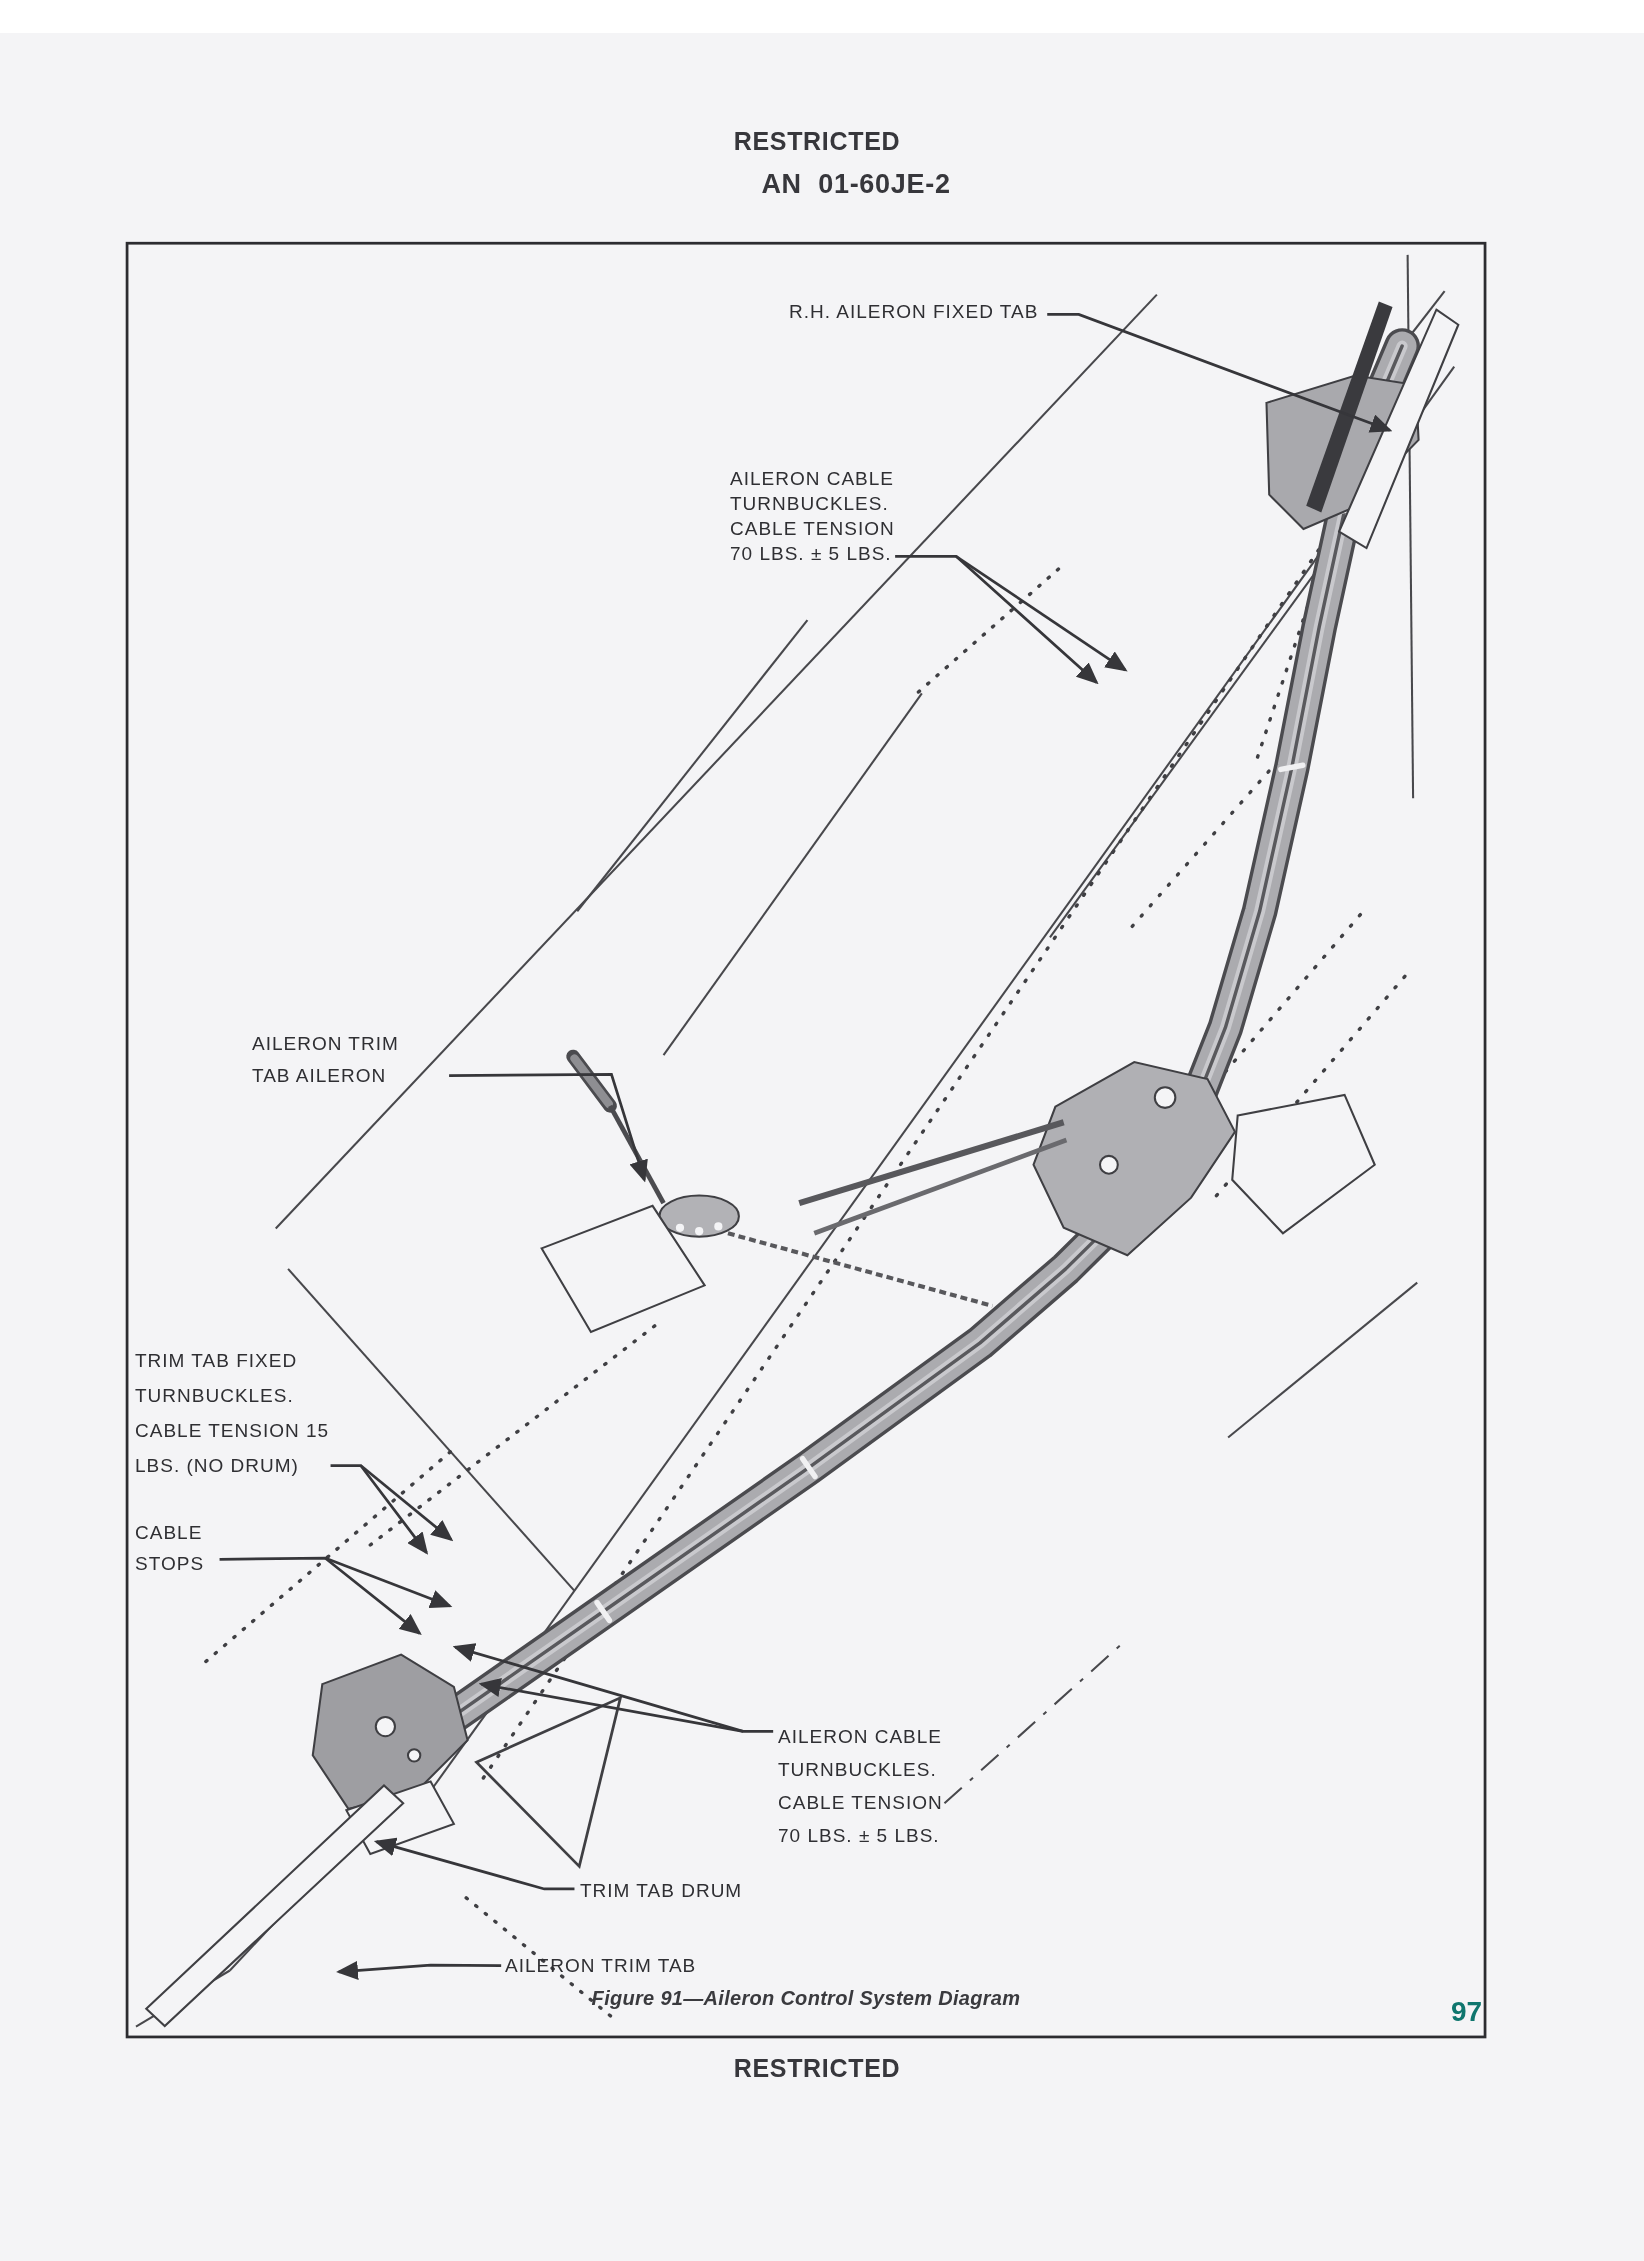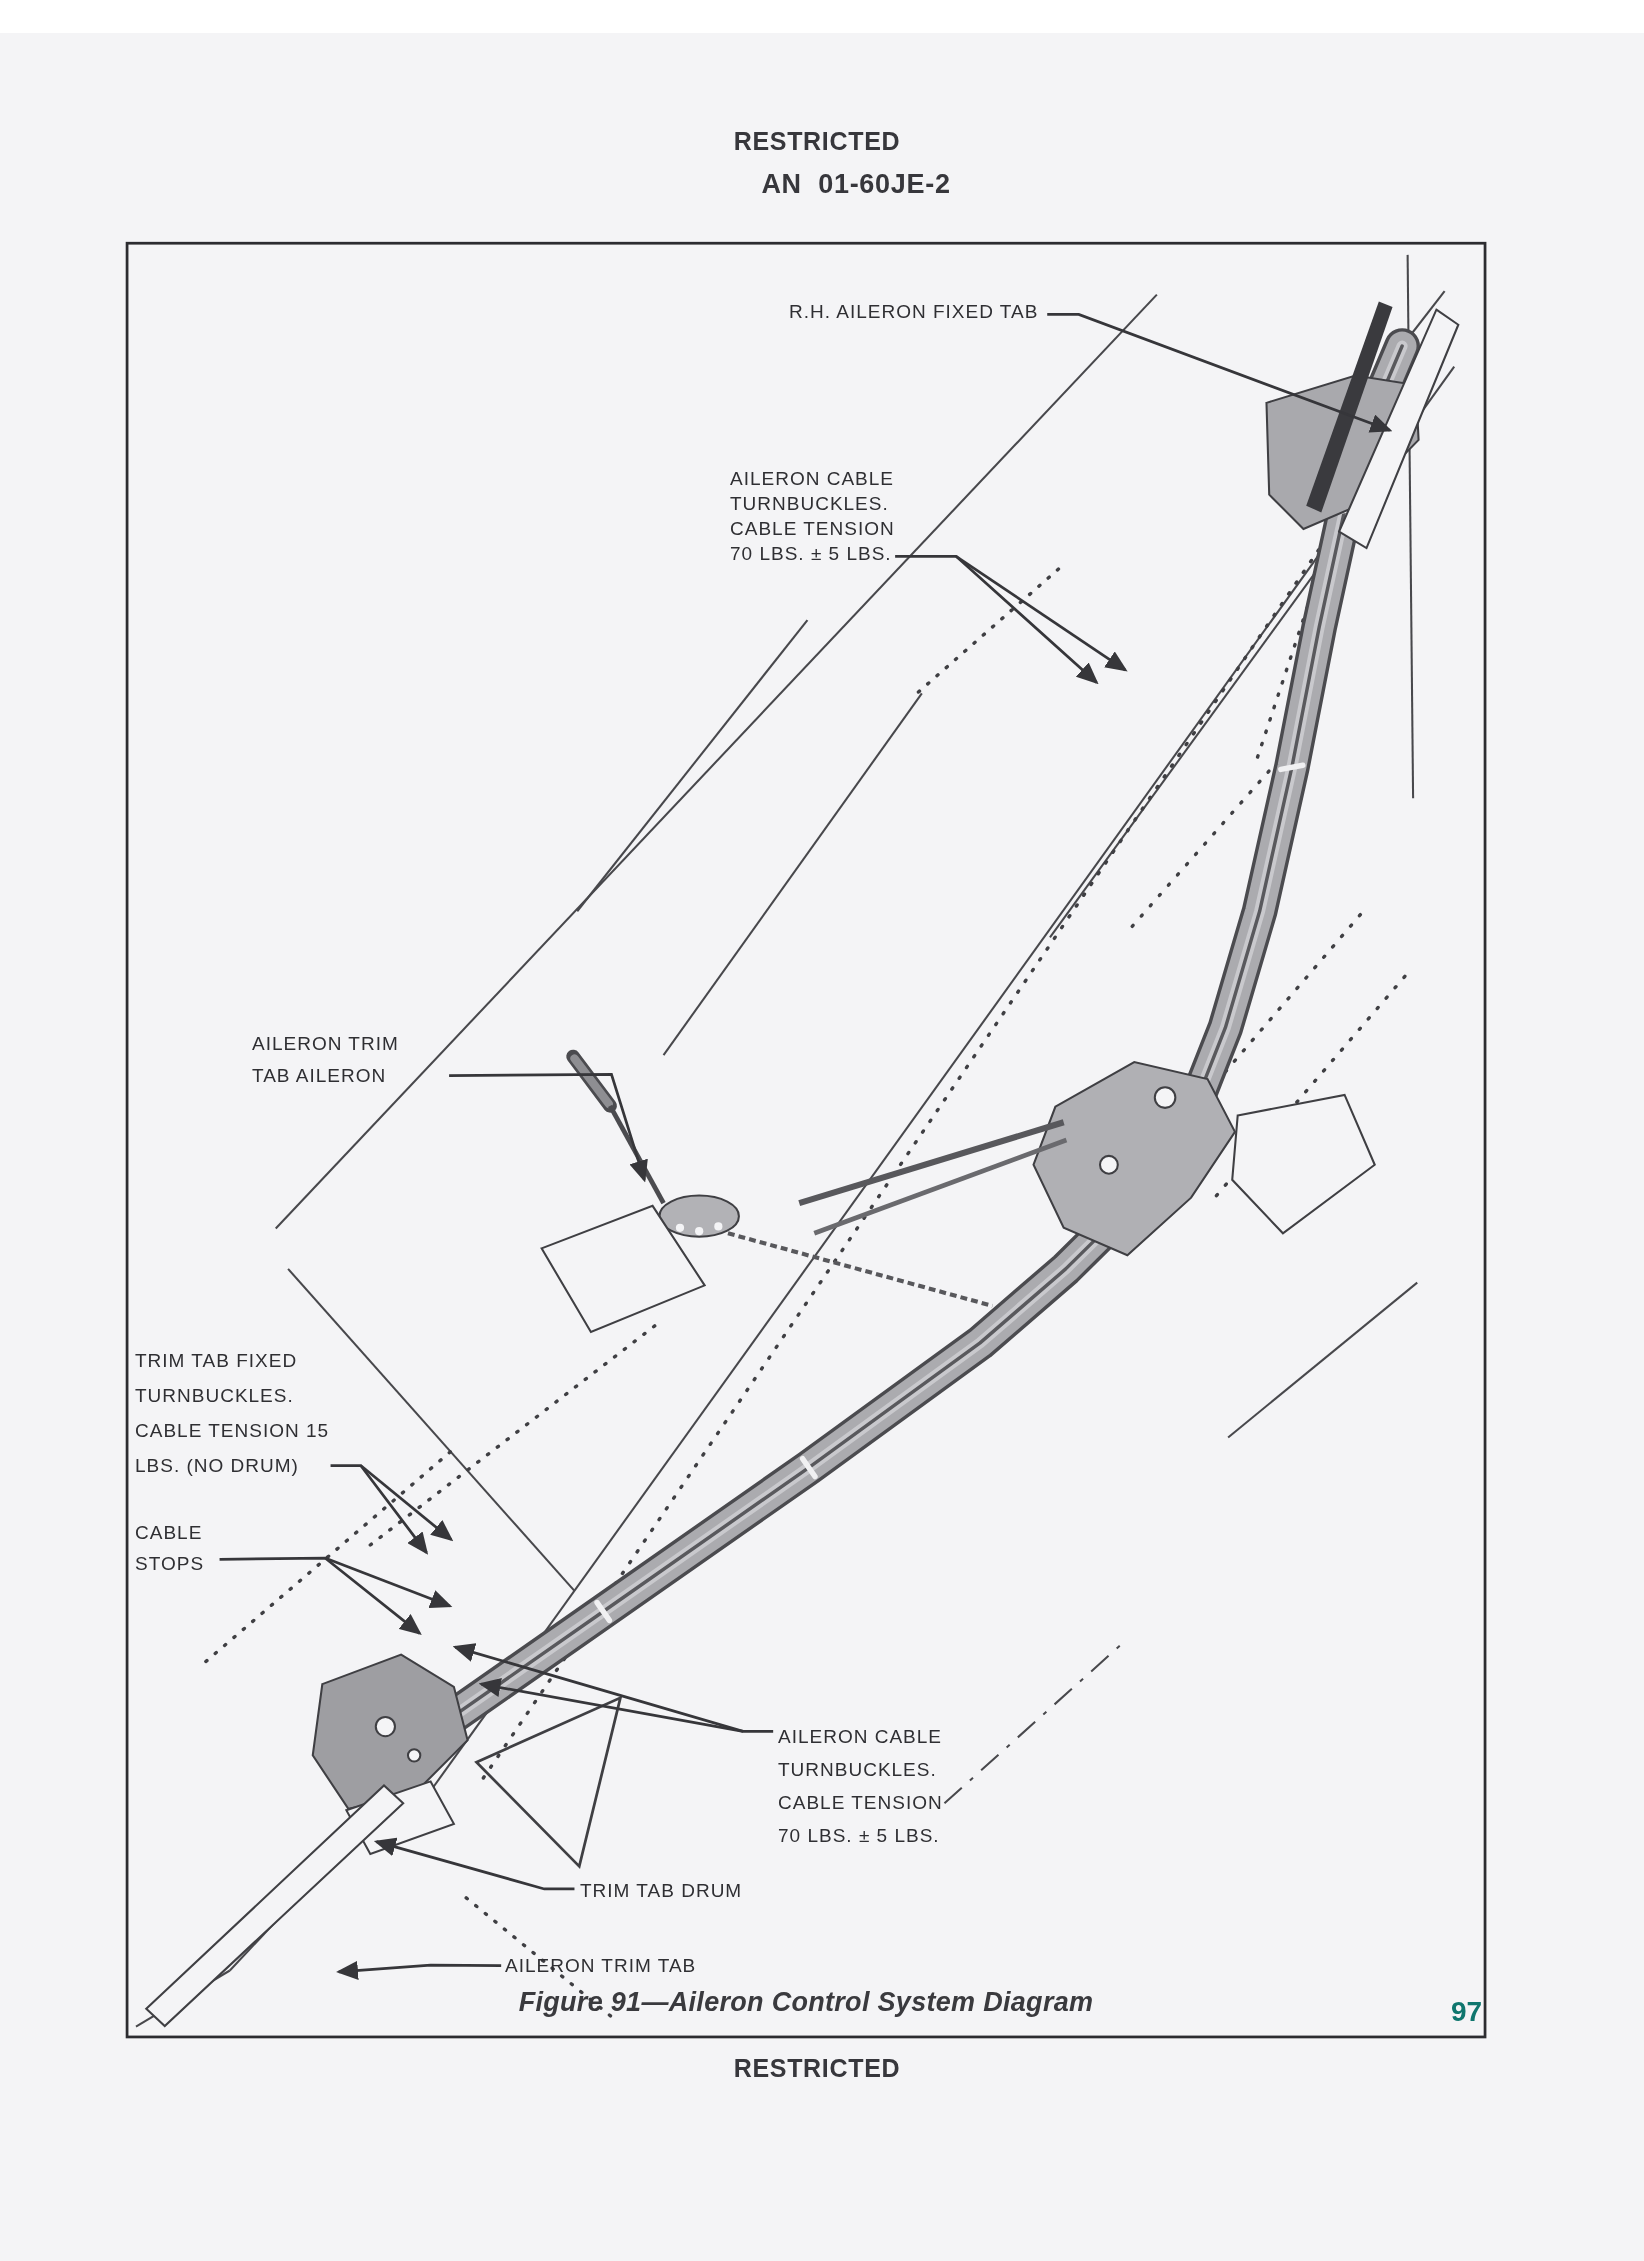--- a/index.html
+++ b/index.html
@@ -17,21 +17,21 @@
   .ftr-restricted{top:2054px;font-size:25px;}
   .page-num{position:absolute;left:1451px;top:1996px;font-size:28px;font-weight:700;color:#0f766e;}
   svg.diagram{position:absolute;left:0;top:0;}
   .lbl{
     position:absolute;font-weight:400;font-size:19px;letter-spacing:1px;
     color:#2f2f33;white-space:nowrap;line-height:25px;
   }
   .lbl .ln{white-space:nowrap;}
   .caption{
     position:absolute;left:127px;top:1987px;width:1358px;text-align:center;
-    font-size:27px;font-weight:700;font-style:italic;color:#3a3a3e;letter-spacing:0.3px;
+    font-size:20px;font-weight:700;font-style:italic;color:#3a3a3e;letter-spacing:0.3px;
   }
 </style>
 </head>
 <body>
 
 <div class="top-margin"></div>
 
 <div class="hdr hdr-restricted">RESTRICTED</div>
 <div class="hdr hdr-docnum">AN 01-60JE-2</div>
 

